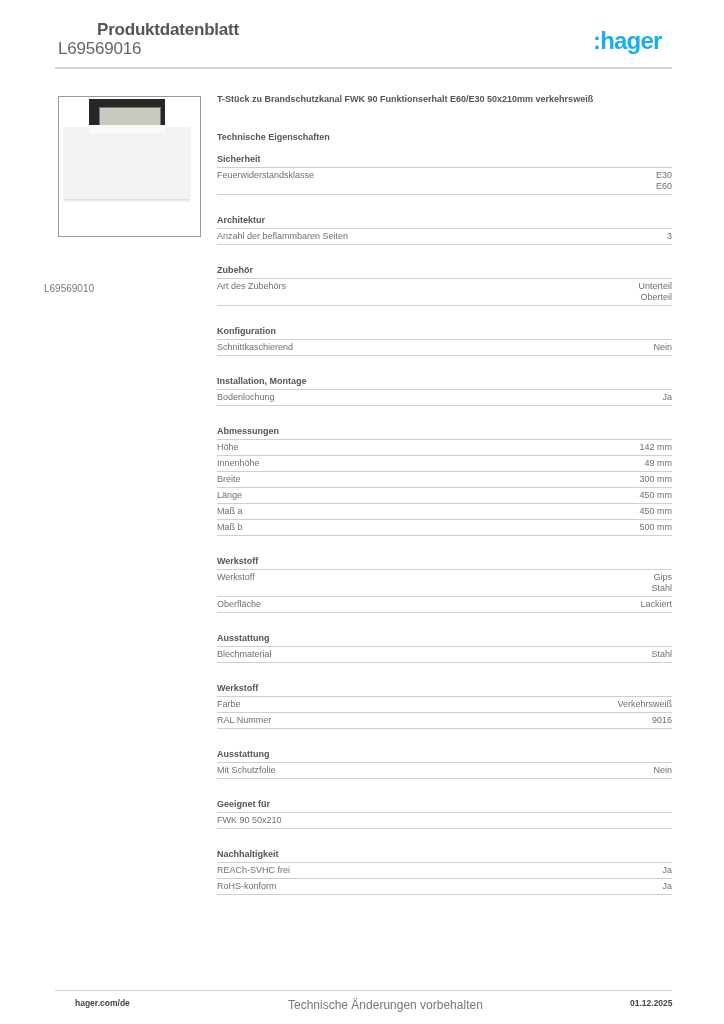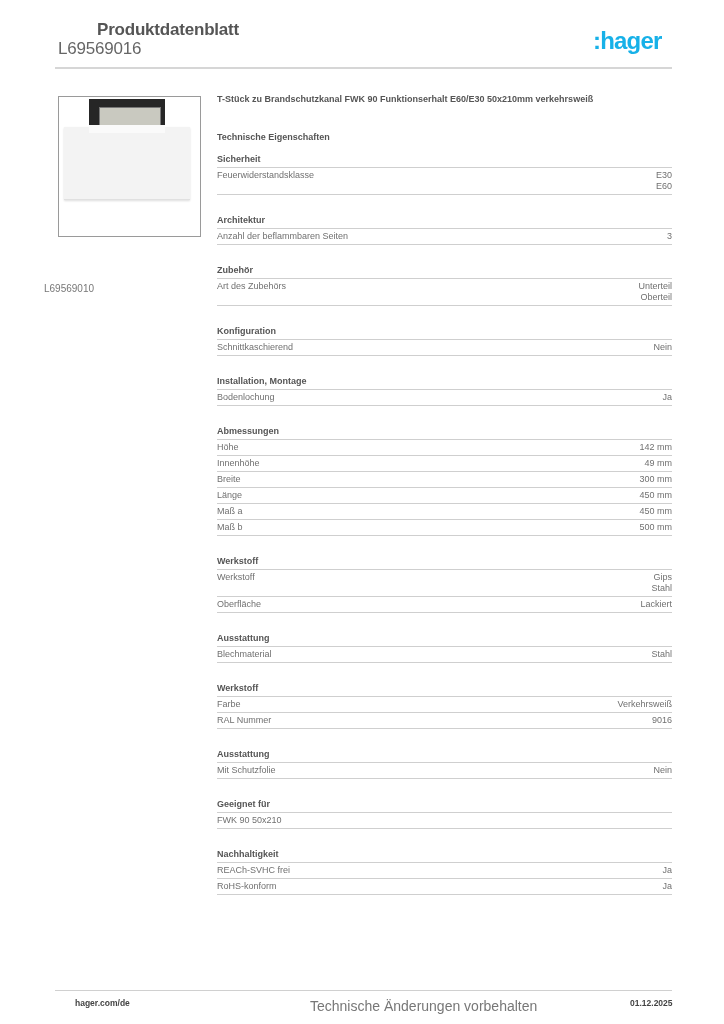--- a/index.html
+++ b/index.html
@@ -43,21 +43,21 @@
     border-bottom: 1.5px solid #cfcfcf; height: 11px;
   }
   .row {
     display: flex; justify-content: space-between; font-size: 9px; color: #707070;
     border-bottom: 1.5px solid #cfcfcf; padding: 2px 0 2px 0; line-height: 11px;
   }
   .row .val { text-align: right; }
   .row .val div { line-height: 11px; }
   .footer-rule { position:absolute; left: 55px; top: 990px; width: 617px; height: 1px; background: #d0d0d0; }
   .footer-left { position:absolute; left: 58px; top: 998px; font-size: 8.5px; font-weight: bold; color: #444; padding-left: 17px; }
-  .footer-center { position:absolute; left: 310px; top: 998px; font-size: 14px; color: #777; }
+  .footer-center { position:absolute; left: 288px; top: 998px; font-size: 12px; color: #777; }
   .footer-right { position:absolute; left: 630px; top: 998px; font-size: 8.5px; font-weight: bold; color: #444; }
 </style>
 </head>
 <body>
 
 <div>
   <div class="header-title">Produktdatenblatt</div>
   <div class="header-sub">L69569016</div>
   <div class="logo">:hager</div>
   <div class="header-rule"></div>

